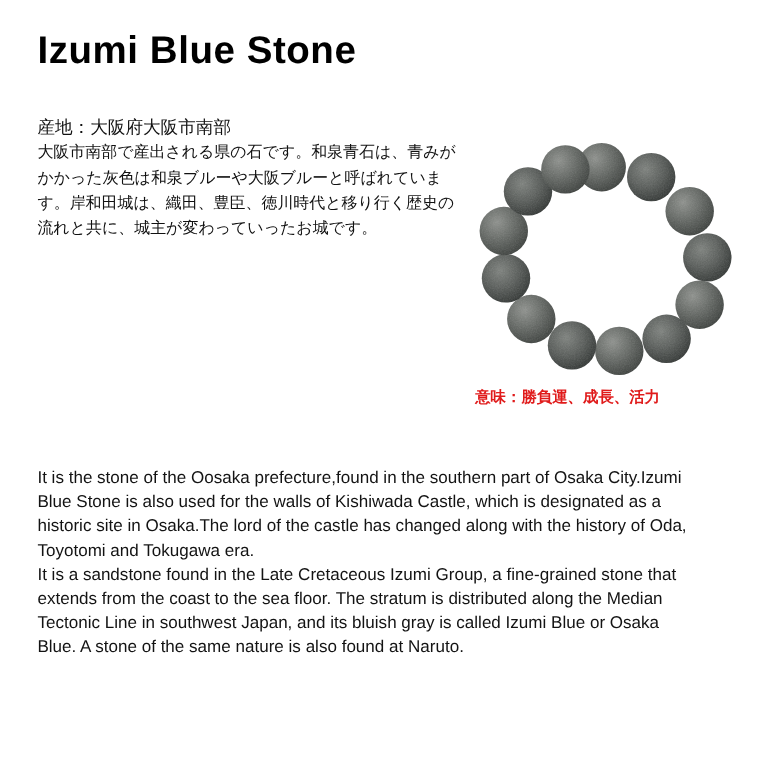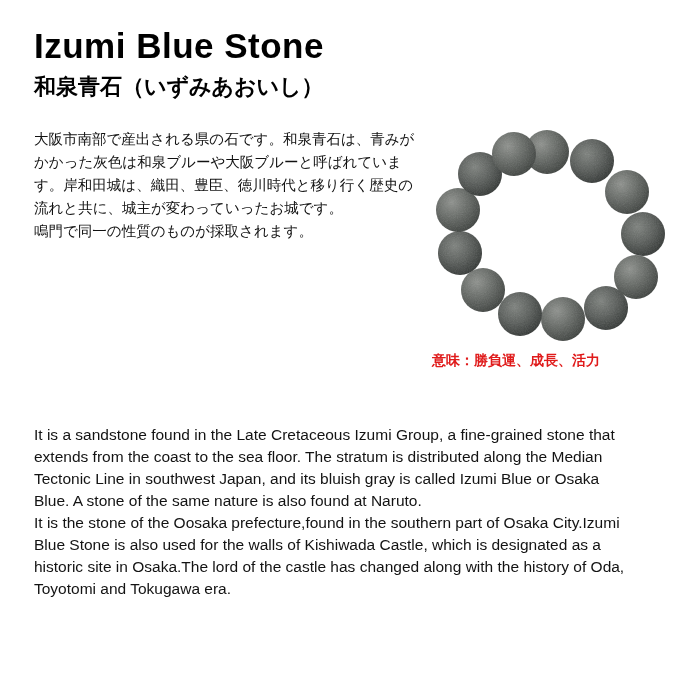--- a/index.html
+++ b/index.html
@@ -98,26 +98,25 @@
     color: #131313;
   }
 </style>
 </head>
 <body>
 
 <div class="page">
 
   <div class="title">Izumi Blue Stone</div>
 
-  <div class="subtitle-jp">和泉青石（いずみあおいし）</div>
 
+  <div class="origin-jp">産地：大阪府大阪市南部</div>
 
   <div class="jp-body">
     <p>大阪市南部で産出される県の石です。和泉青石は、青みがかかった灰色は和泉ブルーや大阪ブルーと呼ばれています。岸和田城は、織田、豊臣、徳川時代と移り行く歴史の流れと共に、城主が変わっていったお城です。</p>
-    <p>鳴門で同一の性質のものが採取されます。</p>
   </div>
 
   <div class="photo-wrap">
     <svg class="bracelet" width="270" height="230" viewBox="0 0 270 230">
       <defs>
         <radialGradient id="beadGrad" cx="36%" cy="32%" r="72%">
           <stop offset="0%" stop-color="#8e918d"></stop>
           <stop offset="45%" stop-color="#696d69"></stop>
           <stop offset="100%" stop-color="#3b3f3c"></stop>
         </radialGradient>
@@ -167,18 +166,18 @@
           <circle cx="68" cy="54" r="22" fill="#b9bcb8"></circle>
           <circle cx="102" cy="34" r="22" fill="#b9bcb8"></circle>
         </g>
       </g>
     </svg>
   </div>
 
   <div class="meaning-jp">意味：勝負運、成長、活力</div>
 
   <div class="en-body">
+    <p>It is the stone of the Oosaka prefecture,found in the southern part of Osaka City.Izumi Blue Stone is also used for the walls of Kishiwada Castle, which is designated as a historic site in Osaka.The lord of the castle has changed along with the history of Oda, Toyotomi and Tokugawa era.</p>
     <p>It is a sandstone found in the Late Cretaceous Izumi Group, a fine-grained stone that extends from the coast to the sea floor. The stratum is distributed along the Median Tectonic Line in southwest Japan, and its bluish gray is called Izumi Blue or Osaka Blue. A stone of the same nature is also found at Naruto.</p>
-    <p>It is the stone of the Oosaka prefecture,found in the southern part of Osaka City.Izumi Blue Stone is also used for the walls of Kishiwada Castle, which is designated as a historic site in Osaka.The lord of the castle has changed along with the history of Oda, Toyotomi and Tokugawa era.</p>
   </div>
 
 
 </div>
 
 </body></html>

